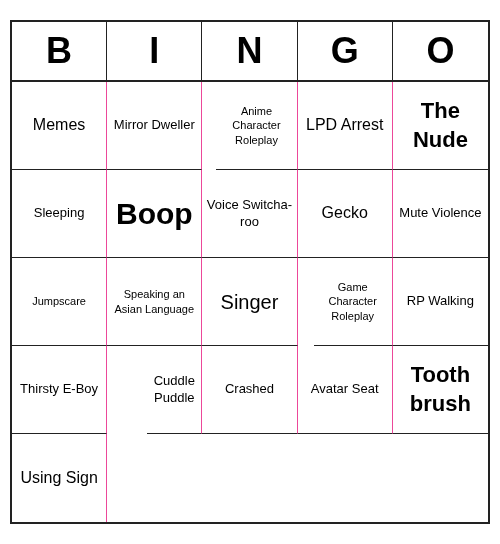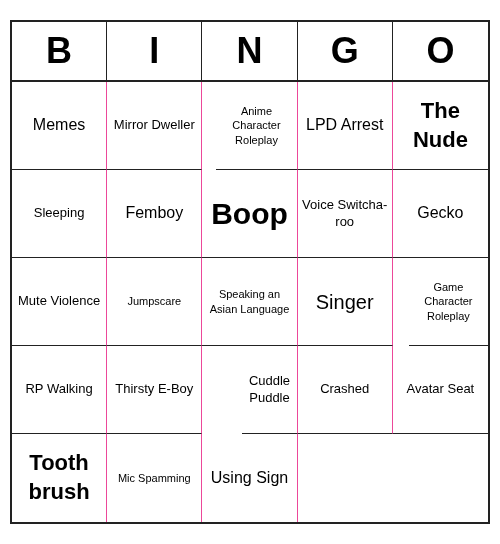--- a/index.html
+++ b/index.html
@@ -66,31 +66,29 @@
       <div class="bingo-header-cell">G</div>
       <div class="bingo-header-cell">O</div>
     </div>
   <div class="bingo-grid">
   <div class="bingo-cell" style="font-size: 16px;">Memes</div>
       <div class="bingo-cell" style="font-size: 13px;">Mirror Dweller</div>
       <div class="bingo-cell" style="font-size: 11px; margin-left: 14px;">Anime Character Roleplay</div>
       <div class="bingo-cell" style="font-size: 16px;">LPD Arrest</div>
       <div class="bingo-cell" style="font-size: 22px; font-weight: bold;">The Nude</div>
       <div class="bingo-cell" style="font-size: 13px;">Sleeping</div>
-      <div class="bingo-cell" style="font-size: 16px;">Femboy</div>
       <div class="bingo-cell" style="font-size: 30px; font-weight: bold;">Boop</div>
       <div class="bingo-cell" style="font-size: 13px;">Voice Switcha-roo</div>
       <div class="bingo-cell" style="font-size: 16px;">Gecko</div>
       <div class="bingo-cell" style="font-size: 13px;">Mute Violence</div>
       <div class="bingo-cell" style="font-size: 11px;">Jumpscare</div>
       <div class="bingo-cell" style="font-size: 11px;">Speaking an Asian Language</div>
       <div class="bingo-cell" style="font-size: 20px;">Singer</div>
       <div class="bingo-cell" style="font-size: 11px; margin-left: 16px;">Game Character Roleplay</div>
       <div class="bingo-cell" style="font-size: 13px;">RP Walking</div>
       <div class="bingo-cell" style="font-size: 13px;">Thirsty E-Boy</div>
       <div class="bingo-cell" style="font-size: 13px; margin-left: 40px;">Cuddle Puddle</div>
       <div class="bingo-cell" style="font-size: 13px;">Crashed</div>
       <div class="bingo-cell" style="font-size: 13px;">Avatar Seat</div>
       <div class="bingo-cell" style="font-size: 22px; font-weight: bold;">Tooth brush</div>
-      <div class="bingo-cell" style="font-size: 11px;">Mic Spamming</div>
       <div class="bingo-cell" style="font-size: 16px;">Using Sign</div>
     </div>
 </div>
 
 </body></html>

